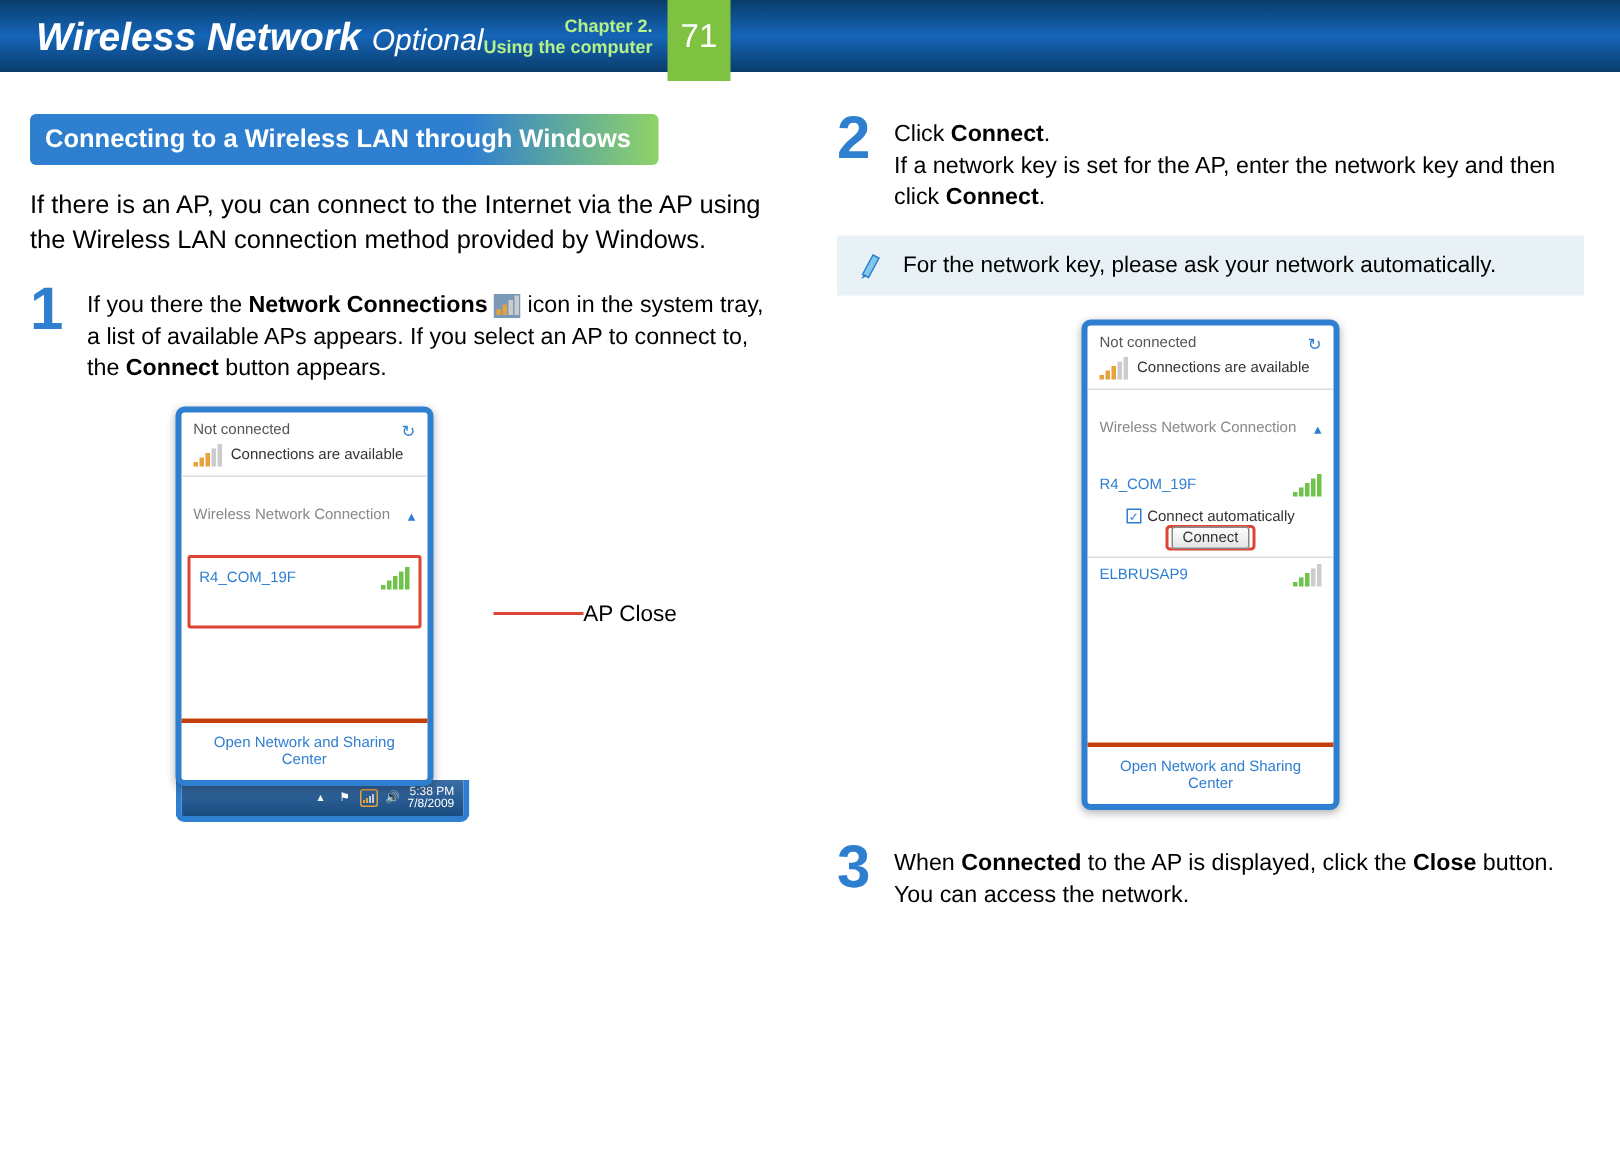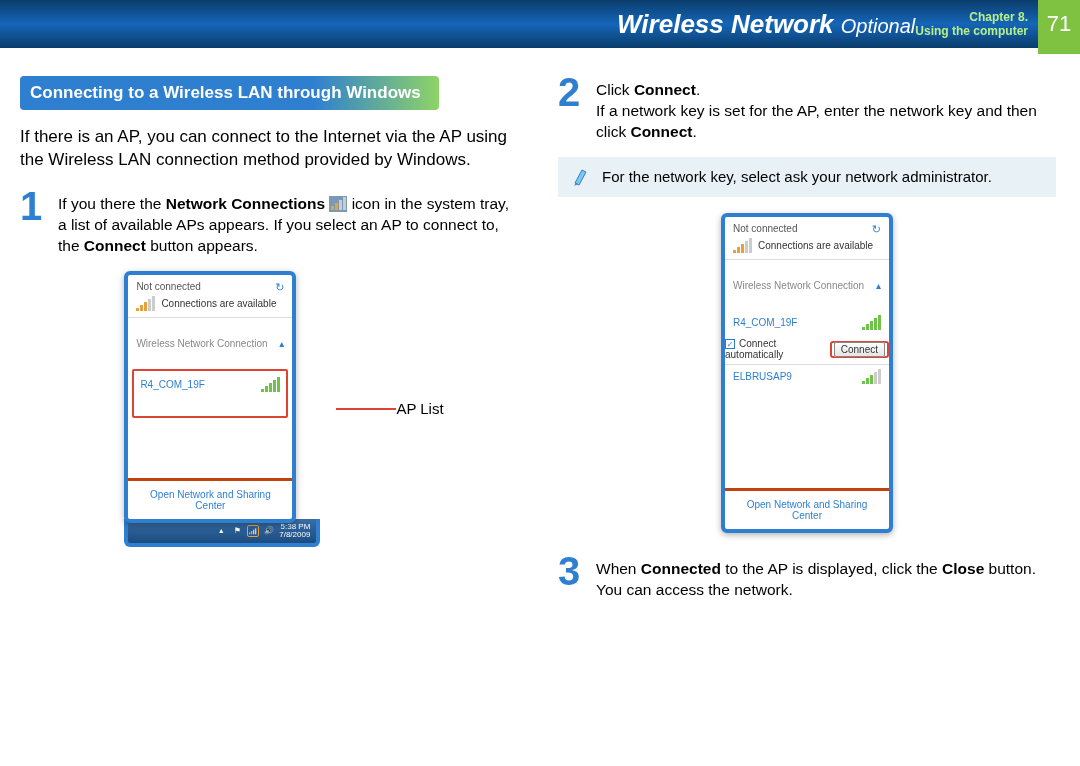--- a/index.html
+++ b/index.html
@@ -10,22 +10,22 @@
     background: #fff;
     color: #000;
     position: relative;
     overflow: hidden;
   }
   .header {
     background: linear-gradient(to bottom, #0a3d6b 0%, #1565b8 50%, #0a3d6b 100%);
     height: 48px;
     display: flex;
     align-items: center;
-    justify-content: flex-end;
-    padding: 0 0 0 12px;
+    justify-content: flex-start;
+    padding: 0 0 0 24px;
     color: #fff;
   }
   .header-title {
     font-size: 26px;
     font-style: italic;
     font-weight: 700;
   }
   .header-title .opt { font-weight: 400; font-size: 20px;}
   .header-right {
     display: flex;
@@ -113,21 +113,21 @@
   .signal-bars .b1{height:3px;} .signal-bars .b2{height:6px;} .signal-bars .b3{height:9px;} .signal-bars .b4{height:12px;} .signal-bars .b5{height:15px;}
   .signal-bars.partial .b4, .signal-bars.partial .b5 { background:#ccc;}
   .popup-section-title { color:#888; padding: 20px 8px; border-top:1px solid #ddd; display:flex; justify-content:space-between; align-items:center;}
   .chevron-up { color:#2f7fd1; font-size:10px;}
   .ap-item { padding: 4px 8px; color:#2f7fd1; display:flex; justify-content:space-between; align-items:center;}
   .ap-item.highlight { border: 2px solid #d43; margin: 0 4px; border-radius:2px; padding: 6px 6px 24px 6px;}
   .popup-spacer { height: 60px; }
   .popup-footer { text-align:center; padding: 8px; color:#2f7fd1; border-top:3px solid #c2410c;}
   .callout-line { width:60px; height:2px; background:#d43; }
   .callout-label { font-size:15px; color:#000;}
-  .connect-row { display:flex; align-items:center; justify-content:space-between; padding:4px 0;}
+  .connect-row { display:flex; align-items:center; justify-content:space-between; padding:4px 0;flex-direction:column;}
   .connect-btn {
     border: 2px solid #d43;
     border-radius:3px;
     padding:1px 2px;
   }
   .connect-btn-inner {
     border: 1px solid #888;
     background: linear-gradient(#fdfdfd,#e5e5e5);
     border-radius:2px;
     padding: 1px 6px;
@@ -155,21 +155,21 @@
 </head>
 <body>
 
 <div class="header">
   <div class="header-title">
     <span>Wireless Network</span>
     <span class="opt">Optional</span>
   </div>
   <div class="header-right">
     <div class="lines">
-      <div>Chapter 8.</div>
+      <div>Chapter 2.</div>
       <div>Using the computer</div>
     </div>
     <div class="page-badge">71</div>
   </div>
 </div>
 
 <div class="content">
 
   <div class="col">
     <div class="section-banner">Connecting to a Wireless LAN through Windows</div>
@@ -239,21 +239,21 @@
           </span>
           <span class="tray-icon">🔊</span>
           <span class="clock">
             <div>5:38 PM</div>
             <div>7/8/2009</div>
           </span>
         </div>
       </div>
       <div style="display:flex;align-items:center;">
         <div class="callout-line"></div>
-        <span class="callout-label">AP List</span>
+        <span class="callout-label">AP Close</span>
       </div>
     </div>
   </div>
 
   <div class="col">
     <div class="step">
       <div class="step-num">2</div>
       <div class="step-body">
         <span>Click </span><b>Connect</b><span>.</span>
         <br>
@@ -261,21 +261,21 @@
       </div>
     </div>
 
     <div class="note-box">
       <span class="note-icon">
         <svg viewBox="0 0 20 20">
             <path d="M3 16 L10 3 L14 5 L7 18 Z" fill="#7fc8e8" stroke="#2f7fd1" stroke-width="1"></path>
             <path d="M4 16 L2 19 L6 17 Z" fill="#2f7fd1"></path>
           </svg>
       </span>
-      <span>For the network key, select ask your network administrator.</span>
+      <span>For the network key, please ask your network automatically.</span>
     </div>
 
     <div class="fig2-wrap">
       <div class="popup">
         <div class="popup-header">
           <span>Not connected</span>
           <span class="refresh">↻</span>
         </div>
         <div class="popup-row">
           <span class="signal-bars partial">

